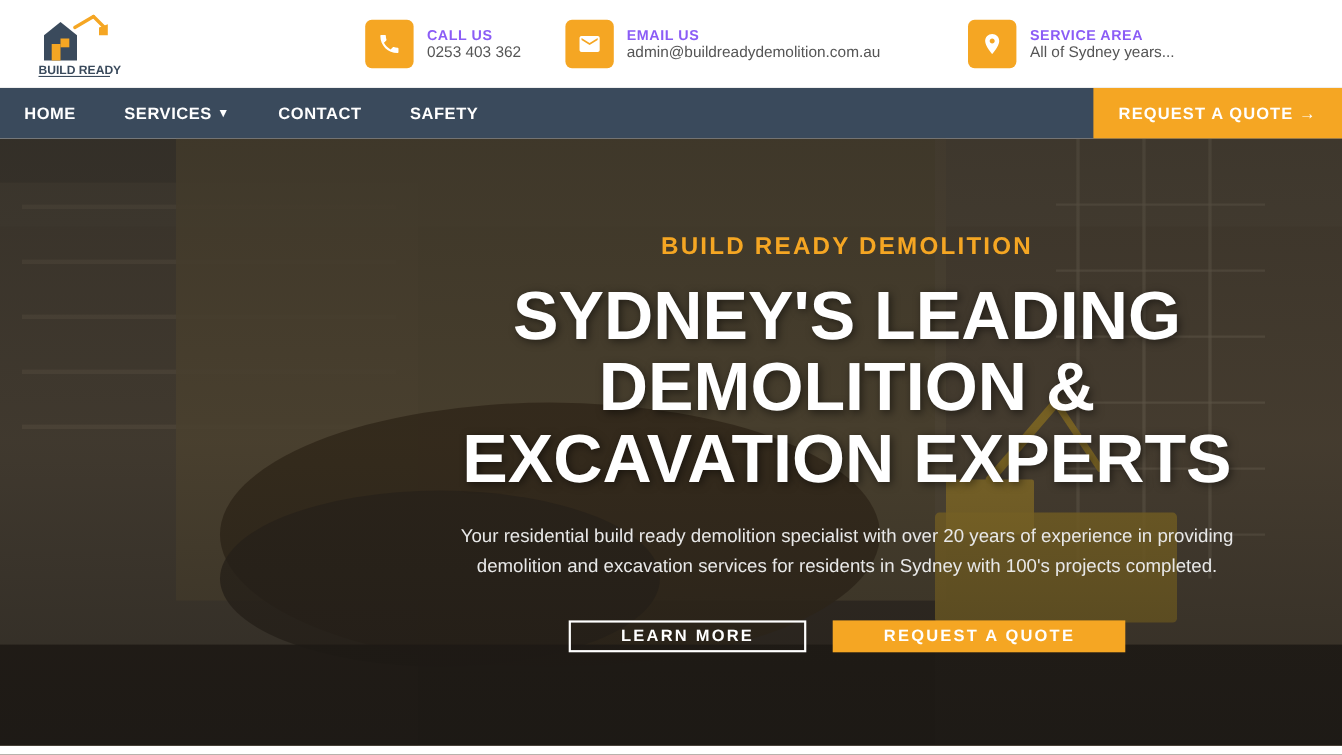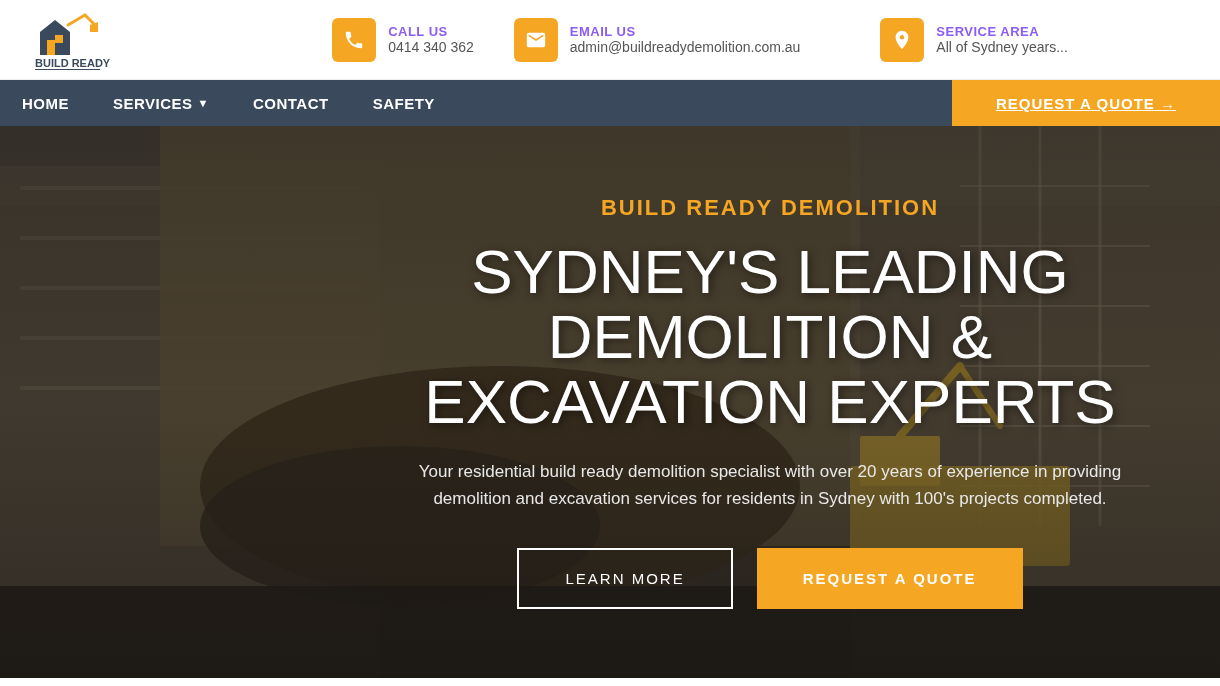--- a/index.html
+++ b/index.html
@@ -100,25 +100,24 @@
     }
     .nav-quote-btn {
       background: #F5A623;
       color: #fff;
       font-size: 15px;
       font-weight: 700;
       text-transform: uppercase;
       letter-spacing: 1px;
       display: flex;
       align-items: center;
-      padding: 0 44px;
+      padding: 0 23px;
       cursor: pointer;
       white-space: nowrap;
       margin-left: auto;
-      text-decoration: underline;
     }
 
     
     .hero {
       position: relative;
       width: 1220px;
       height: 552px;
       overflow: hidden;
       display: flex;
       align-items: center;
@@ -162,21 +161,21 @@
     .hero-subtitle {
       color: #F5A623;
       font-size: 22px;
       font-weight: 600;
       letter-spacing: 2px;
       text-transform: uppercase;
       margin-bottom: 18px;
     }
     .hero-title {
       font-size: 62px;
-      font-weight: 400;
+      font-weight: 700;
       text-transform: uppercase;
       line-height: 1.05;
       margin-bottom: 24px;
       text-shadow: 2px 2px 8px rgba(0,0,0,0.5);
     }
     .hero-desc {
       font-size: 17px;
       color: #e8e8e8;
       line-height: 1.6;
       max-width: 750px;
@@ -185,24 +184,24 @@
     .hero-buttons {
       display: flex;
       gap: 24px;
       justify-content: center;
     }
     .btn-outline {
       border: 2px solid #fff;
       background: transparent;
       color: #fff;
       font-size: 15px;
-      font-weight: 400;
+      font-weight: 700;
       text-transform: uppercase;
       letter-spacing: 2px;
-      padding: 20px 46px;
+      padding: 4px 46px;
       cursor: pointer;
     }
     .btn-orange {
       border: none;
       background: #F5A623;
       color: #fff;
       font-size: 15px;
       font-weight: 700;
       text-transform: uppercase;
       letter-spacing: 2px;
@@ -236,21 +235,21 @@
   <div class="contact-items">
 
     <div class="contact-item">
       <div class="contact-icon-box">
         <svg width="22" height="22" viewBox="0 0 24 24" fill="white">
           <path d="M6.6 10.8c1.4 2.8 3.8 5.1 6.6 6.6l2.2-2.2c.3-.3.7-.4 1-.2 1.1.4 2.3.6 3.6.6.6 0 1 .4 1 1V20c0 .6-.4 1-1 1-9.4 0-17-7.6-17-17 0-.6.4-1 1-1h3.5c.6 0 1 .4 1 1 0 1.3.2 2.5.6 3.6.1.3 0 .7-.2 1L6.6 10.8z"></path>
         </svg>
       </div>
       <div>
         <div class="contact-text-label">CALL US</div>
-        <div class="contact-text-value">0414 340 362</div>
+        <div class="contact-text-value">0253 403 362</div>
       </div>
     </div>
 
     <div class="contact-item">
       <div class="contact-icon-box">
         <svg width="22" height="22" viewBox="0 0 24 24" fill="white">
           <path d="M20 4H4c-1.1 0-2 .9-2 2v12c0 1.1.9 2 2 2h16c1.1 0 2-.9 2-2V6c0-1.1-.9-2-2-2zm0 4l-8 5-8-5V6l8 5 8-5v2z"></path>
         </svg>
       </div>
       <div>

